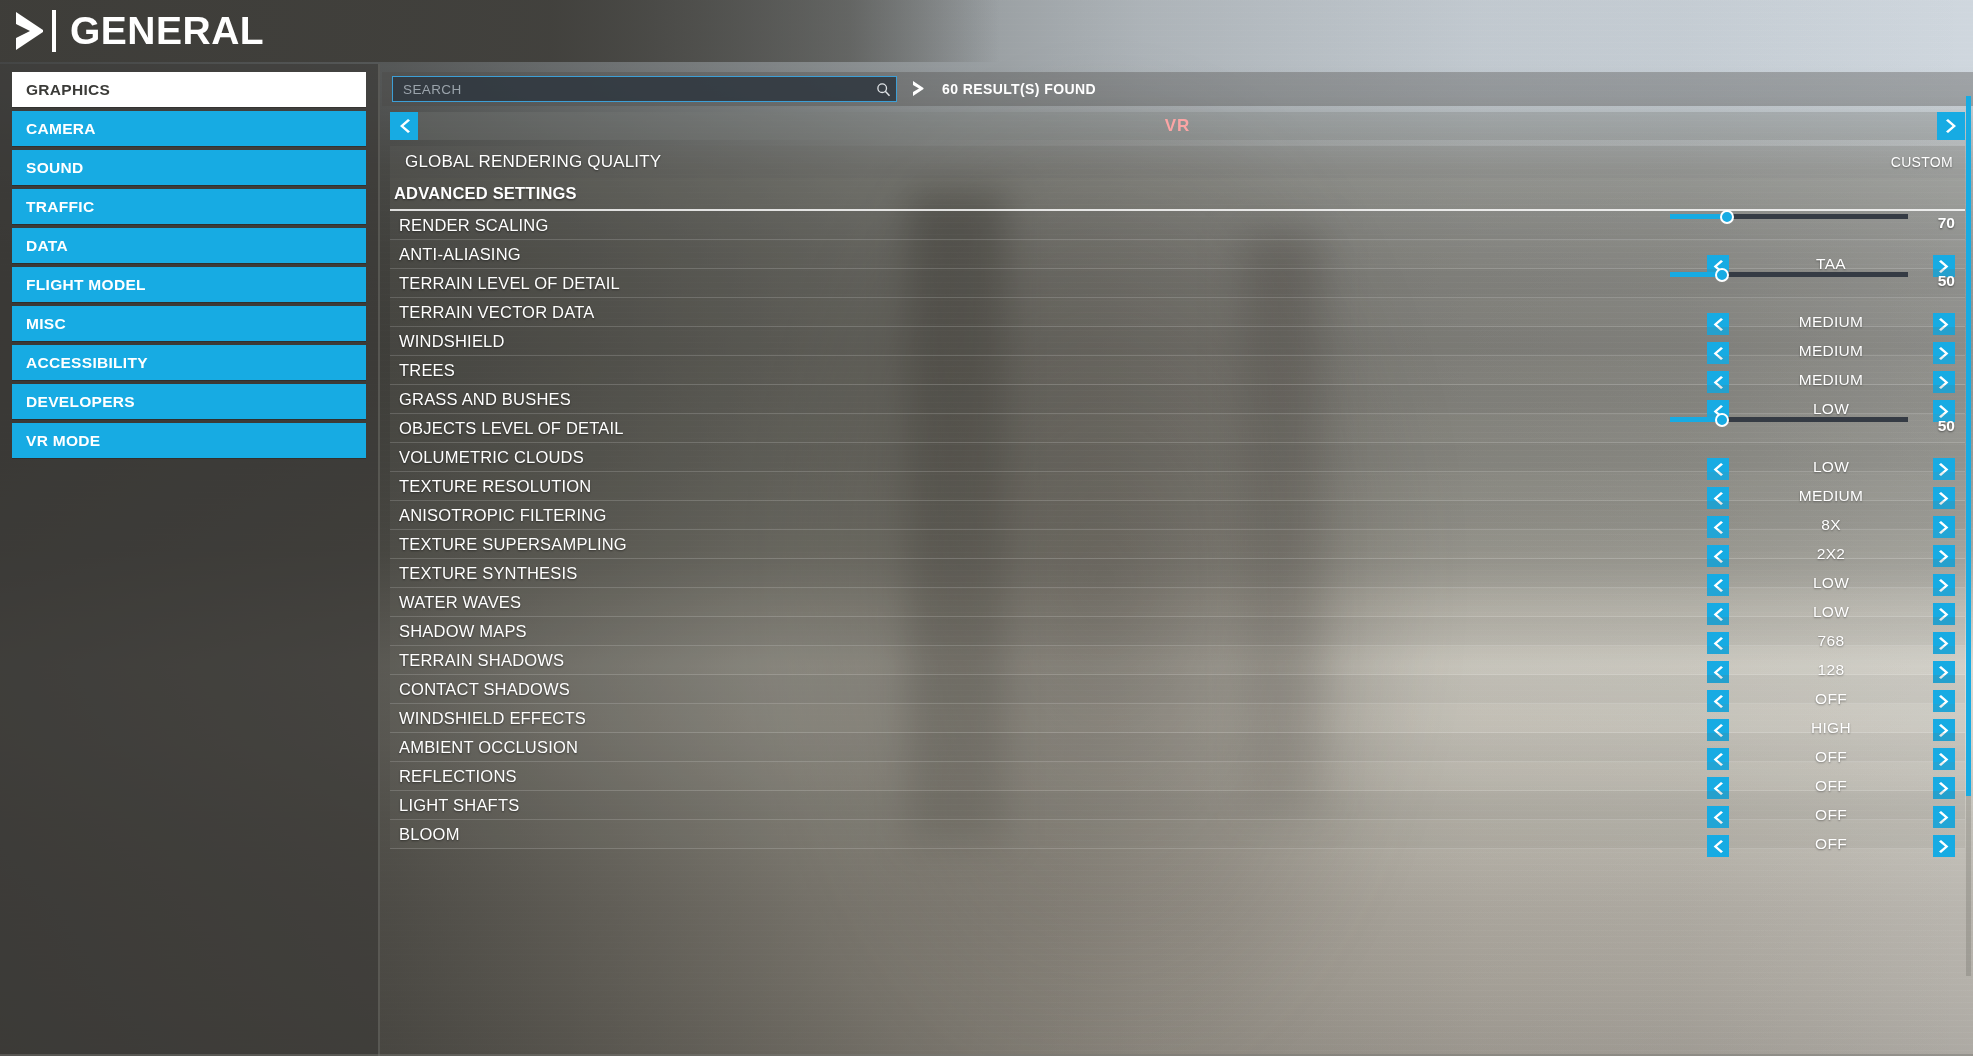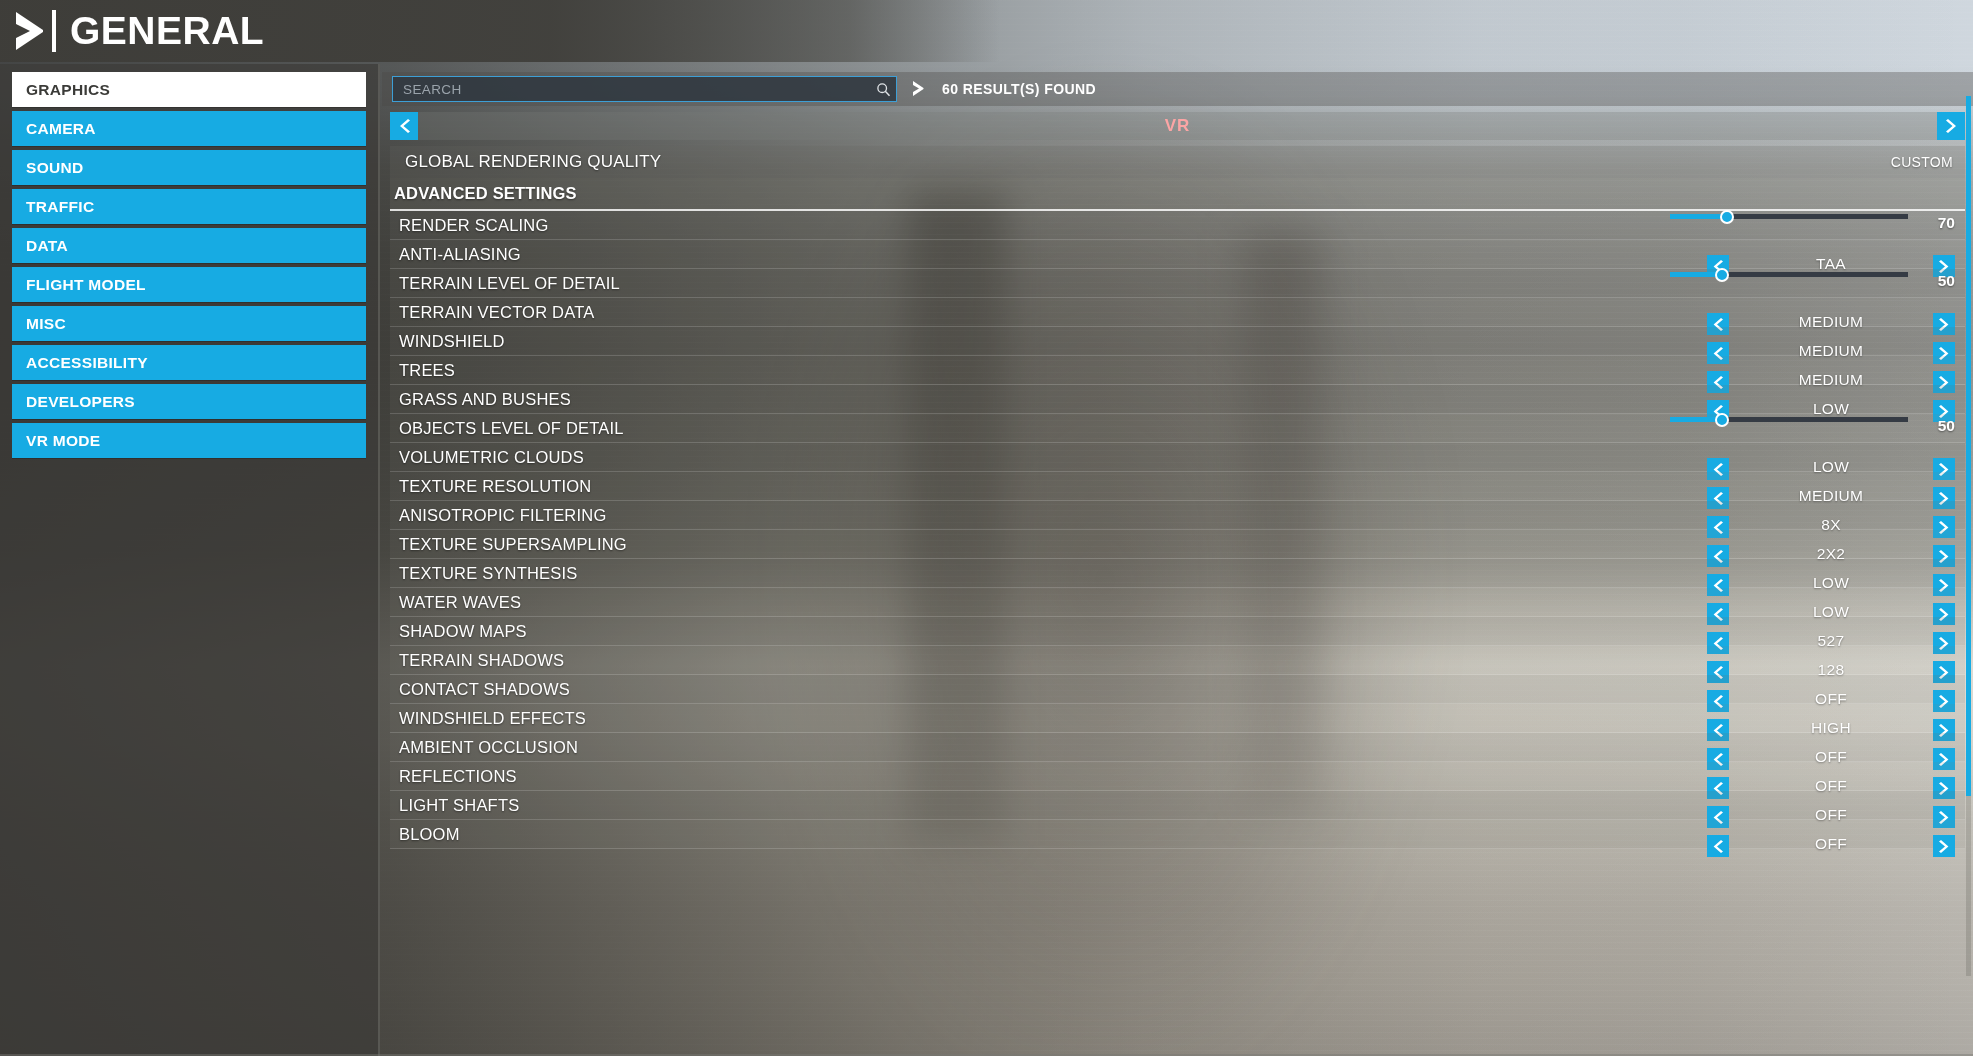--- a/index.html
+++ b/index.html
@@ -546,21 +546,21 @@
       </div>
       <div class="row">
         <span class="row-label">SHADOW MAPS</span>
         <div class="row-right">
           <div class="spinner">
             <div class="spin-btn">
               <svg width="10" height="13" viewBox="0 0 10 13">
                 <polygon points="8,0 10,1.4 4,6.5 10,11.6 8,13 0.6,6.5" fill="#ffffff"></polygon>
               </svg>
             </div>
-            <span class="spin-val">527</span>
+            <span class="spin-val">768</span>
             <div class="spin-btn">
               <svg width="10" height="13" viewBox="0 0 10 13">
                 <polygon points="2,0 0,1.4 6,6.5 0,11.6 2,13 9.4,6.5" fill="#ffffff"></polygon>
               </svg>
             </div>
           </div>
         </div>
       </div>
       <div class="row alt">
         <span class="row-label">TERRAIN SHADOWS</span>

